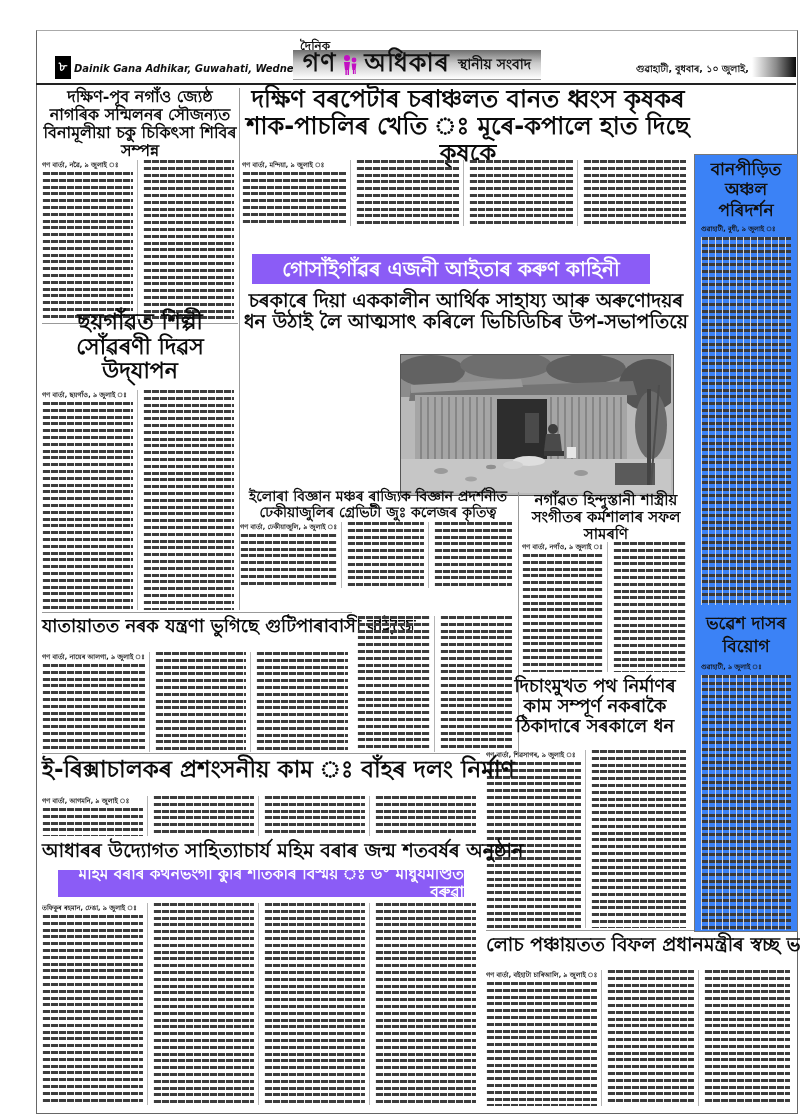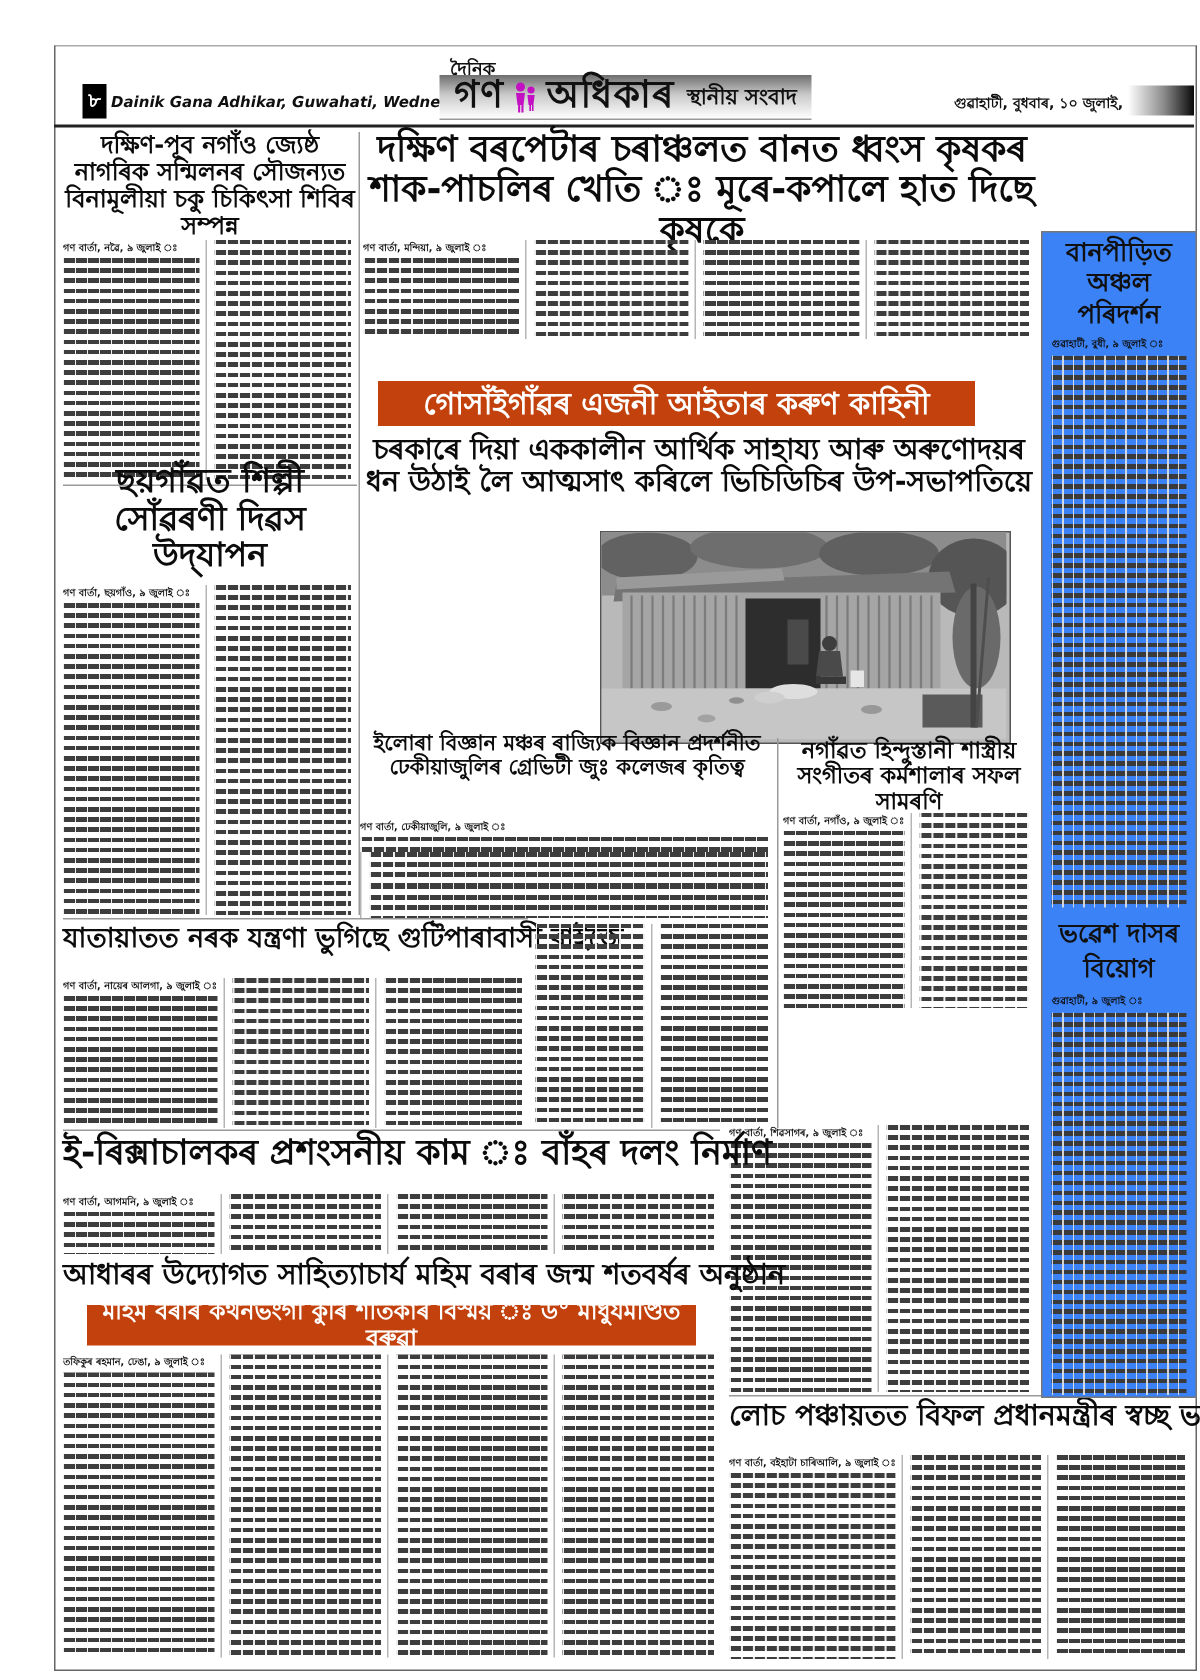--- a/index.html
+++ b/index.html
@@ -16,21 +16,21 @@
               border-bottom:1px solid #999;}
   .logo-small{font-size:12px;font-weight:bold;}
   .logo-big{font-size:25px;font-weight:bold;letter-spacing:1px;}
   .section-label{font-size:14px;font-weight:bold;margin-left:2px;}
   .asmdate{font-size:9.5px;font-weight:bold;white-space:nowrap;}
   .datebar{background:linear-gradient(90deg,#ffffff 0%,#8a8a8a 55%,#0a0a0a 100%);}
   .hrule{background:#222;}
   .vrule{background:#999;width:1px;}
   
   .hl{font-weight:bold;text-align:center;color:#0b0b0b;line-height:1.12;}
-  .banner{background:#c2410c;color:#fff;font-weight:bold;text-align:center;
+  .banner{background:#8b5cf6;color:#fff;font-weight:bold;text-align:right;
           display:flex;align-items:center;justify-content:center;line-height:1.1;}
   
   .cols{display:flex;}
   .col{flex:1;position:relative;padding:0 4px 0 0;}
   .col + .col{border-left:1px solid #b5b5b5;padding-left:5px;}
   .col .inner-greek{position:absolute;top:12px;bottom:0;left:5px;right:4px;
     background-image:
       repeating-linear-gradient(90deg, rgba(255,255,255,.9) 0 1px, transparent 1px 8px),
       repeating-linear-gradient(180deg,#3d3d3d 0 3px, transparent 3px 6.8px);}
   .col.first .inner-greek{left:0;}
@@ -198,21 +198,21 @@
       <ellipse cx="180" cy="118" rx="7" ry="3" fill="#989898"></ellipse>
       <ellipse cx="90" cy="112" rx="5" ry="2.2" fill="#8f8f8f"></ellipse>
 
       <rect x="214" y="108" width="40" height="22" fill="#5a5a5a"></rect>
       <rect x="246" y="34" width="4" height="96" fill="#444444"></rect>
       <line x1="258" y1="30" x2="250" y2="130" stroke="#4e4e4e" stroke-width="2"></line>
     </svg>
   </div>
 
   <div class="abs hl" style="left:240px;top:489px;width:276px;font-size:14px;">ইলোৰা বিজ্ঞান মঞ্চৰ ৰাজ্যিক বিজ্ঞান প্ৰদৰ্শনীত ঢেকীয়াজুলিৰ গ্ৰেভিটী জুঃ কলেজৰ কৃতিত্ব</div>
-  <div class="abs cols" style="left:240px;top:546px;width:276px;height:66px;flex-direction:column;">
+  <div class="abs cols" style="left:240px;top:522px;width:276px;height:66px;">
     <div class="col first">
         <div class="dateline">গণ বাৰ্তা, ঢেকীয়াজুলি, ৯ জুলাই ঃ</div>
         <div class="inner-greek"></div>
       </div>
     <div class="col">
         <div class="inner-greek" style="top:0;"></div>
       </div>
     <div class="col">
         <div class="inner-greek" style="top:0;"></div>
       </div>
@@ -232,20 +232,21 @@
   <div class="abs cols" style="left:522px;top:542px;width:168px;height:130px;">
     <div class="col first">
         <div class="dateline">গণ বাৰ্তা, নগাঁও, ৯ জুলাই ঃ</div>
         <div class="inner-greek"></div>
       </div>
     <div class="col">
         <div class="inner-greek" style="top:0;"></div>
       </div>
   </div>
 
+  <div class="abs hl" style="left:500px;top:676px;width:190px;font-size:18px;">দিচাংমুখত পথ নিৰ্মাণৰ কাম সম্পূৰ্ণ নকৰাকৈ ঠিকাদাৰে সৰকালে ধন</div>
   <div class="abs cols" style="left:486px;top:750px;width:204px;height:178px;">
     <div class="col first">
         <div class="dateline">গণ বাৰ্তা, শিৱসাগৰ, ৯ জুলাই ঃ</div>
         <div class="inner-greek"></div>
       </div>
     <div class="col">
         <div class="inner-greek" style="top:0;"></div>
       </div>
   </div>
 

